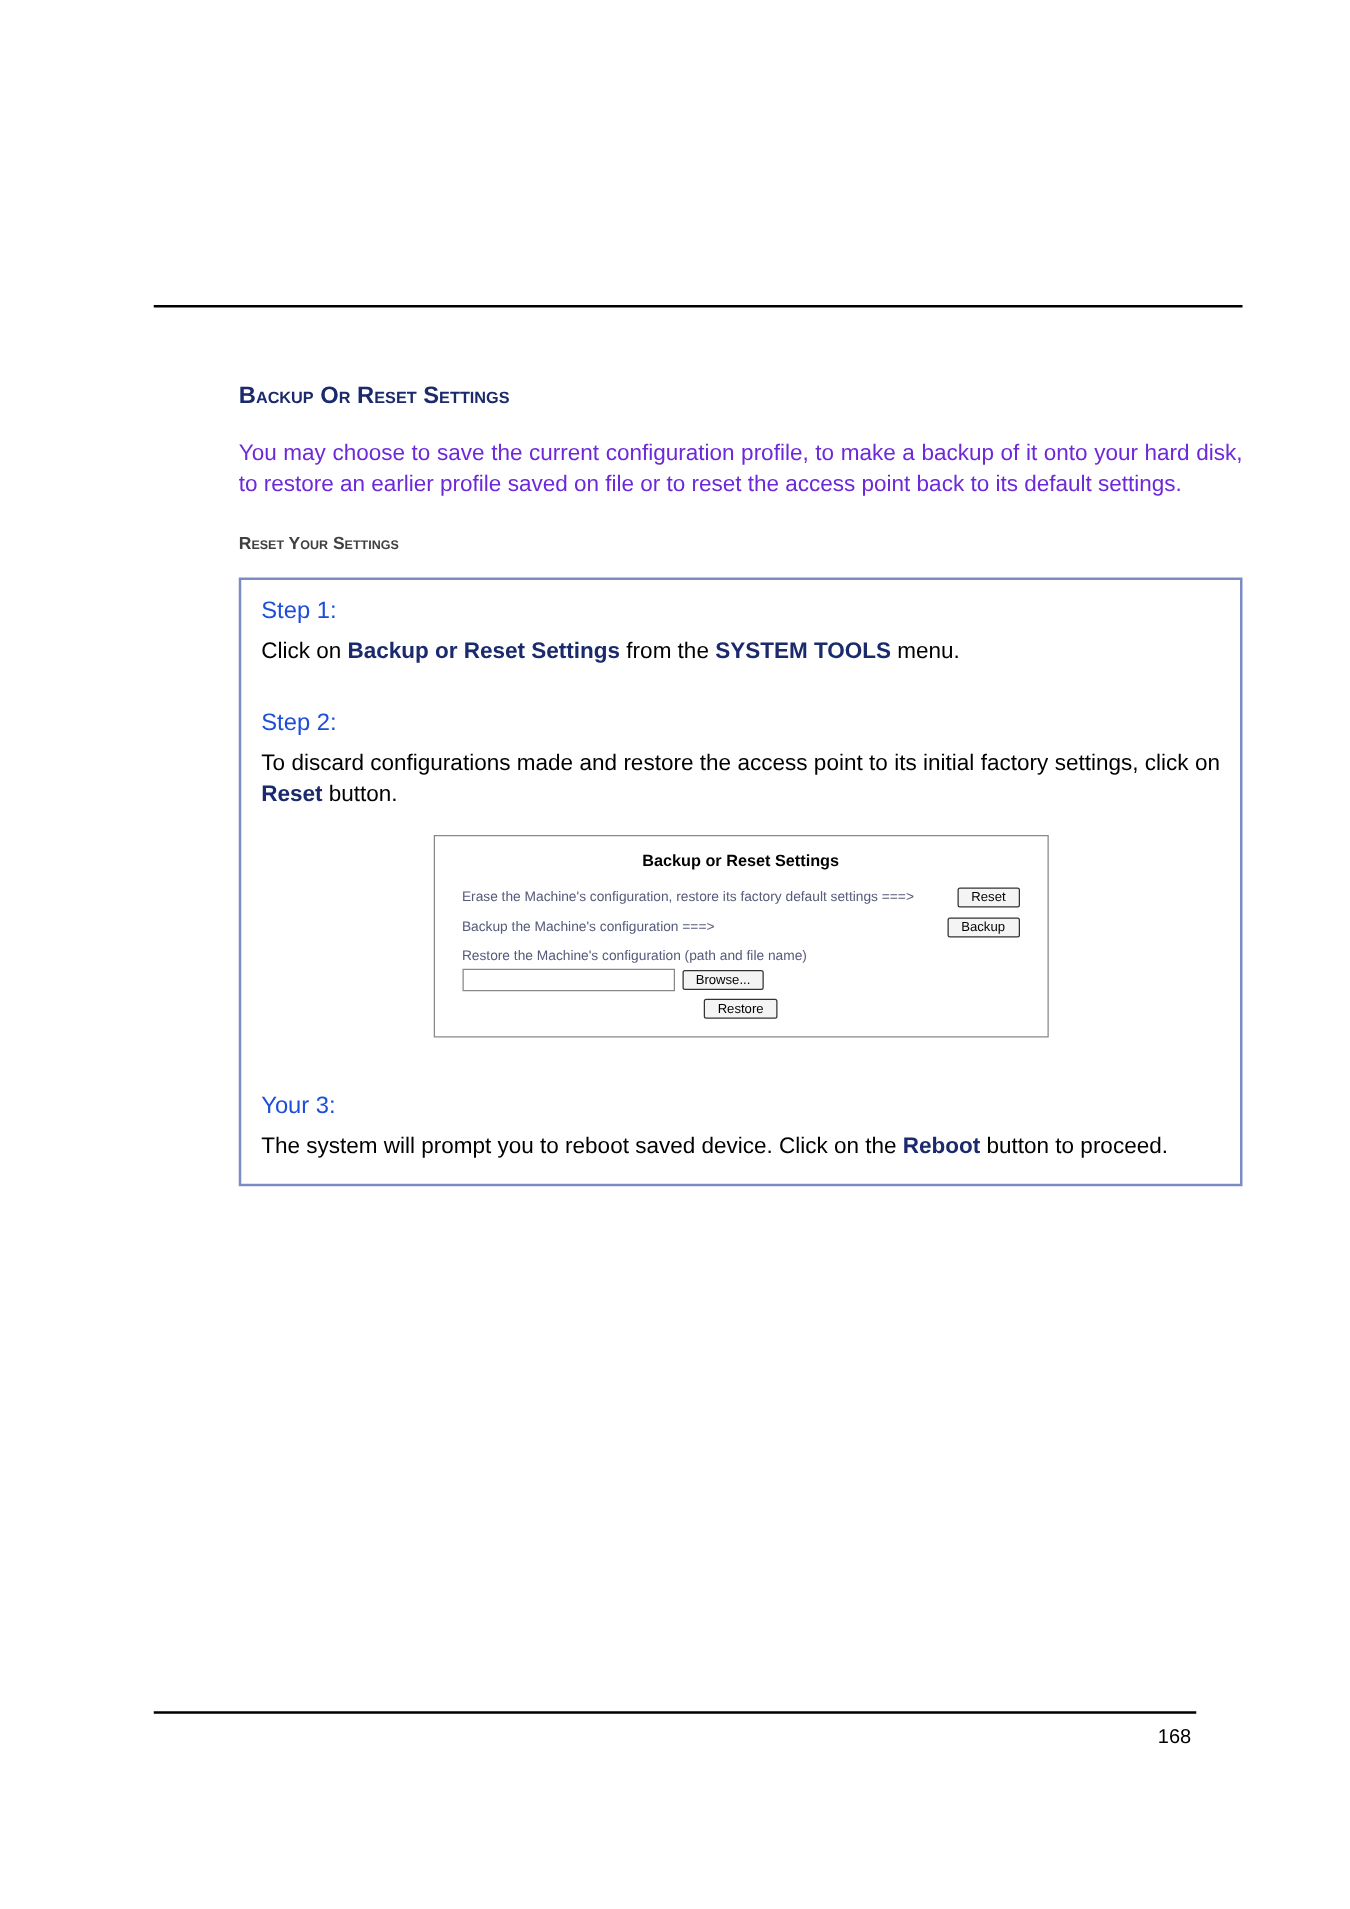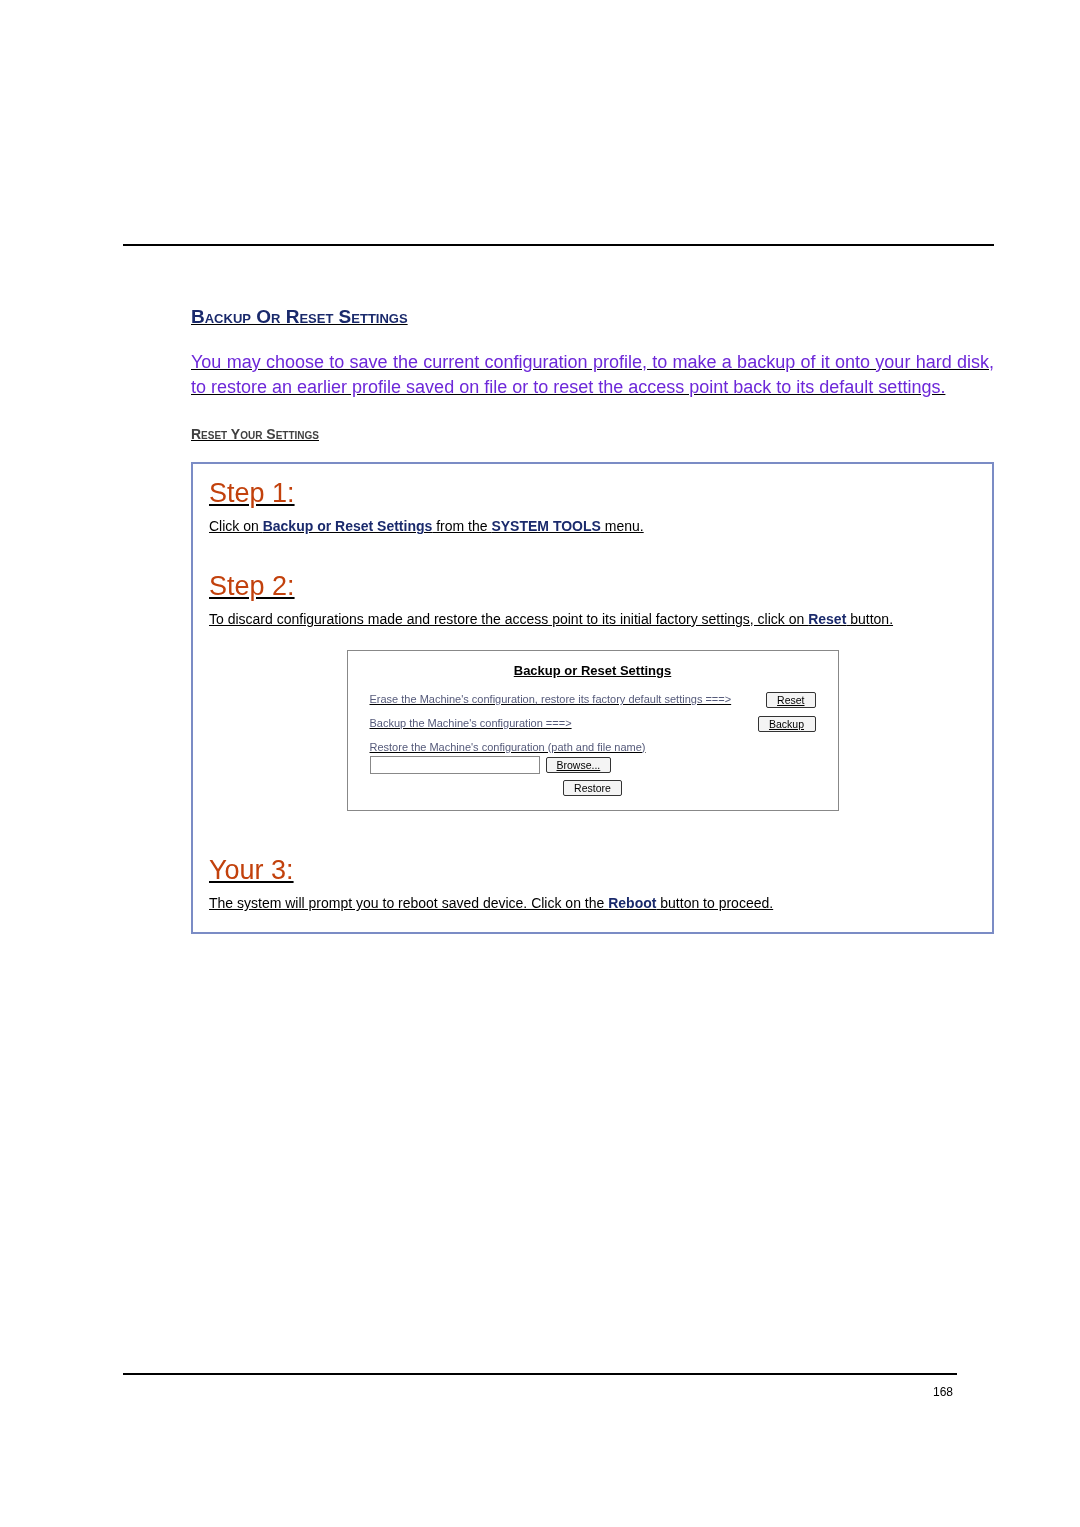--- a/index.html
+++ b/index.html
@@ -9,21 +9,20 @@
     }
     body {
       width: 1080px;
       height: 1527px;
       background: #fff;
       font-family: "Century Gothic", "Verdana", Arial, sans-serif;
       position: relative;
     }
     .page {
       padding: 244px 86px 0 123px;
-      text-decoration: underline;
     }
     .hr-top {
       border: none;
       border-top: 2px solid #000;
       margin-bottom: 60px;
     }
     .heading-main {
       font-size: 19px;
       font-weight: bold;
       color: #1a2a6c;
@@ -47,26 +46,26 @@
       font-variant: small-caps;
       margin-left: 68px;
       margin-bottom: 20px;
     }
     .steps-box {
       border: 2px solid #7b8cc5;
       margin-left: 68px;
       padding: 14px 16px 18px 16px;
     }
     .step-title {
-      font-size: 27px;
-      color: #c2410c;
+      font-size: 19px;
+      color: #1d4ed8;
       margin-bottom: 8px;
     }
     .step-text {
-      font-size: 14px;
+      font-size: 18px;
       color: #000;
       line-height: 1.4;
       text-align: justify;
     }
     .step-text .kw {
       color: #1a2a6c;
       font-weight: bold;
     }
     .step-gap {
       height: 34px;
@@ -146,21 +145,21 @@
       right: 123px;
       bottom: 128px;
     }
     .hr-bottom {
       border: none;
       border-top: 2px solid #000;
       margin-bottom: 10px;
     }
     .page-num {
       text-align: right;
-      font-size: 12px;
+      font-size: 16px;
       color: #000;
       padding-right: 4px;
     }
   </style>
 </head>
 <body>
 
 <div class="page">
   <hr class="hr-top">
 

